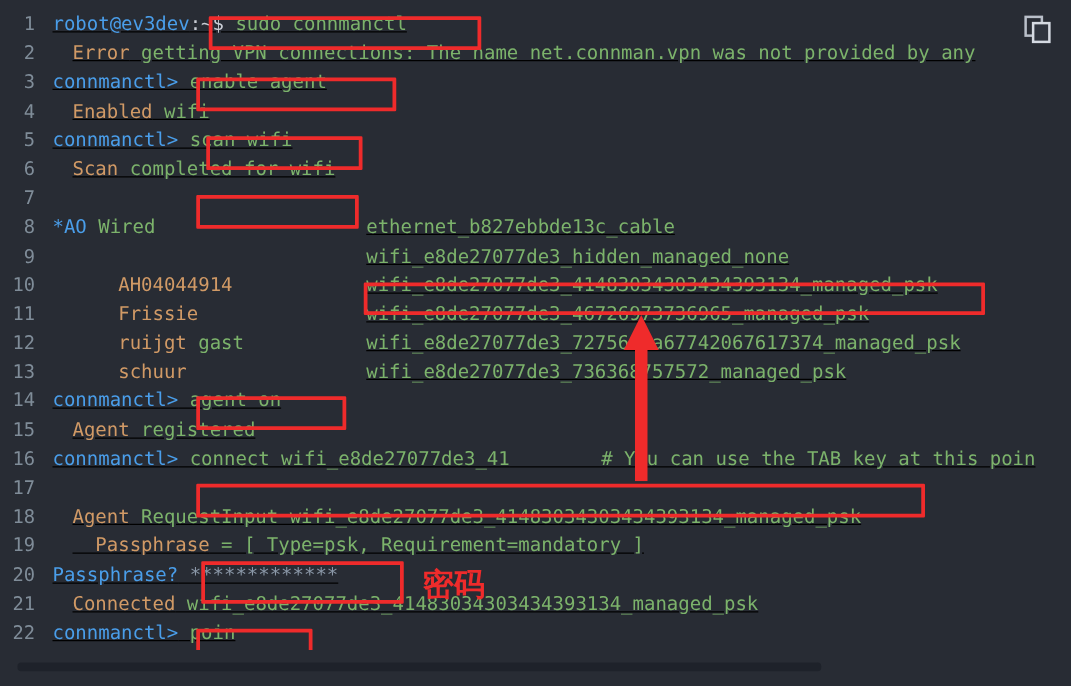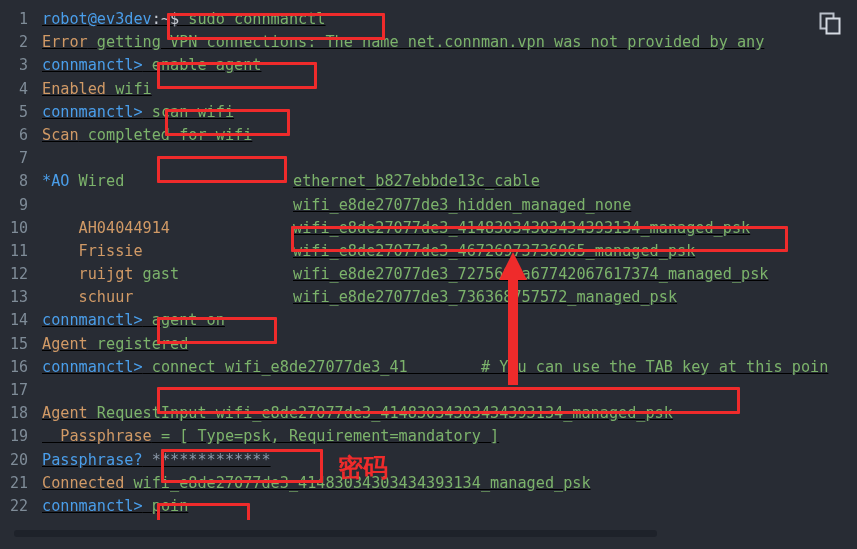--- a/index.html
+++ b/index.html
@@ -41,21 +41,21 @@
     padding-right: 14px;
     box-sizing: border-box;
     font-size: 15px;
     user-select: none;
   }
   .content { white-space: pre; text-decoration: underline; }
   
   .c-user   { color: #4a9eea; }
   .c-punct  { color: #c8ccd4; }
   .c-green  { color: #7cb36b; }
-  .c-orange { color: #d19a66; }
+  .c-orange { color: #d19a66; margin-left: 16px; }
   .c-gray   { color: #8b98a8; }
   .svc-name { display: inline-block; width: 251px; min-width: 251px; }
 
   
   .box {
     position: absolute;
     border: 3px solid #ef2b2b;
     box-sizing: border-box;
     pointer-events: none;
     border-radius: 1px;

